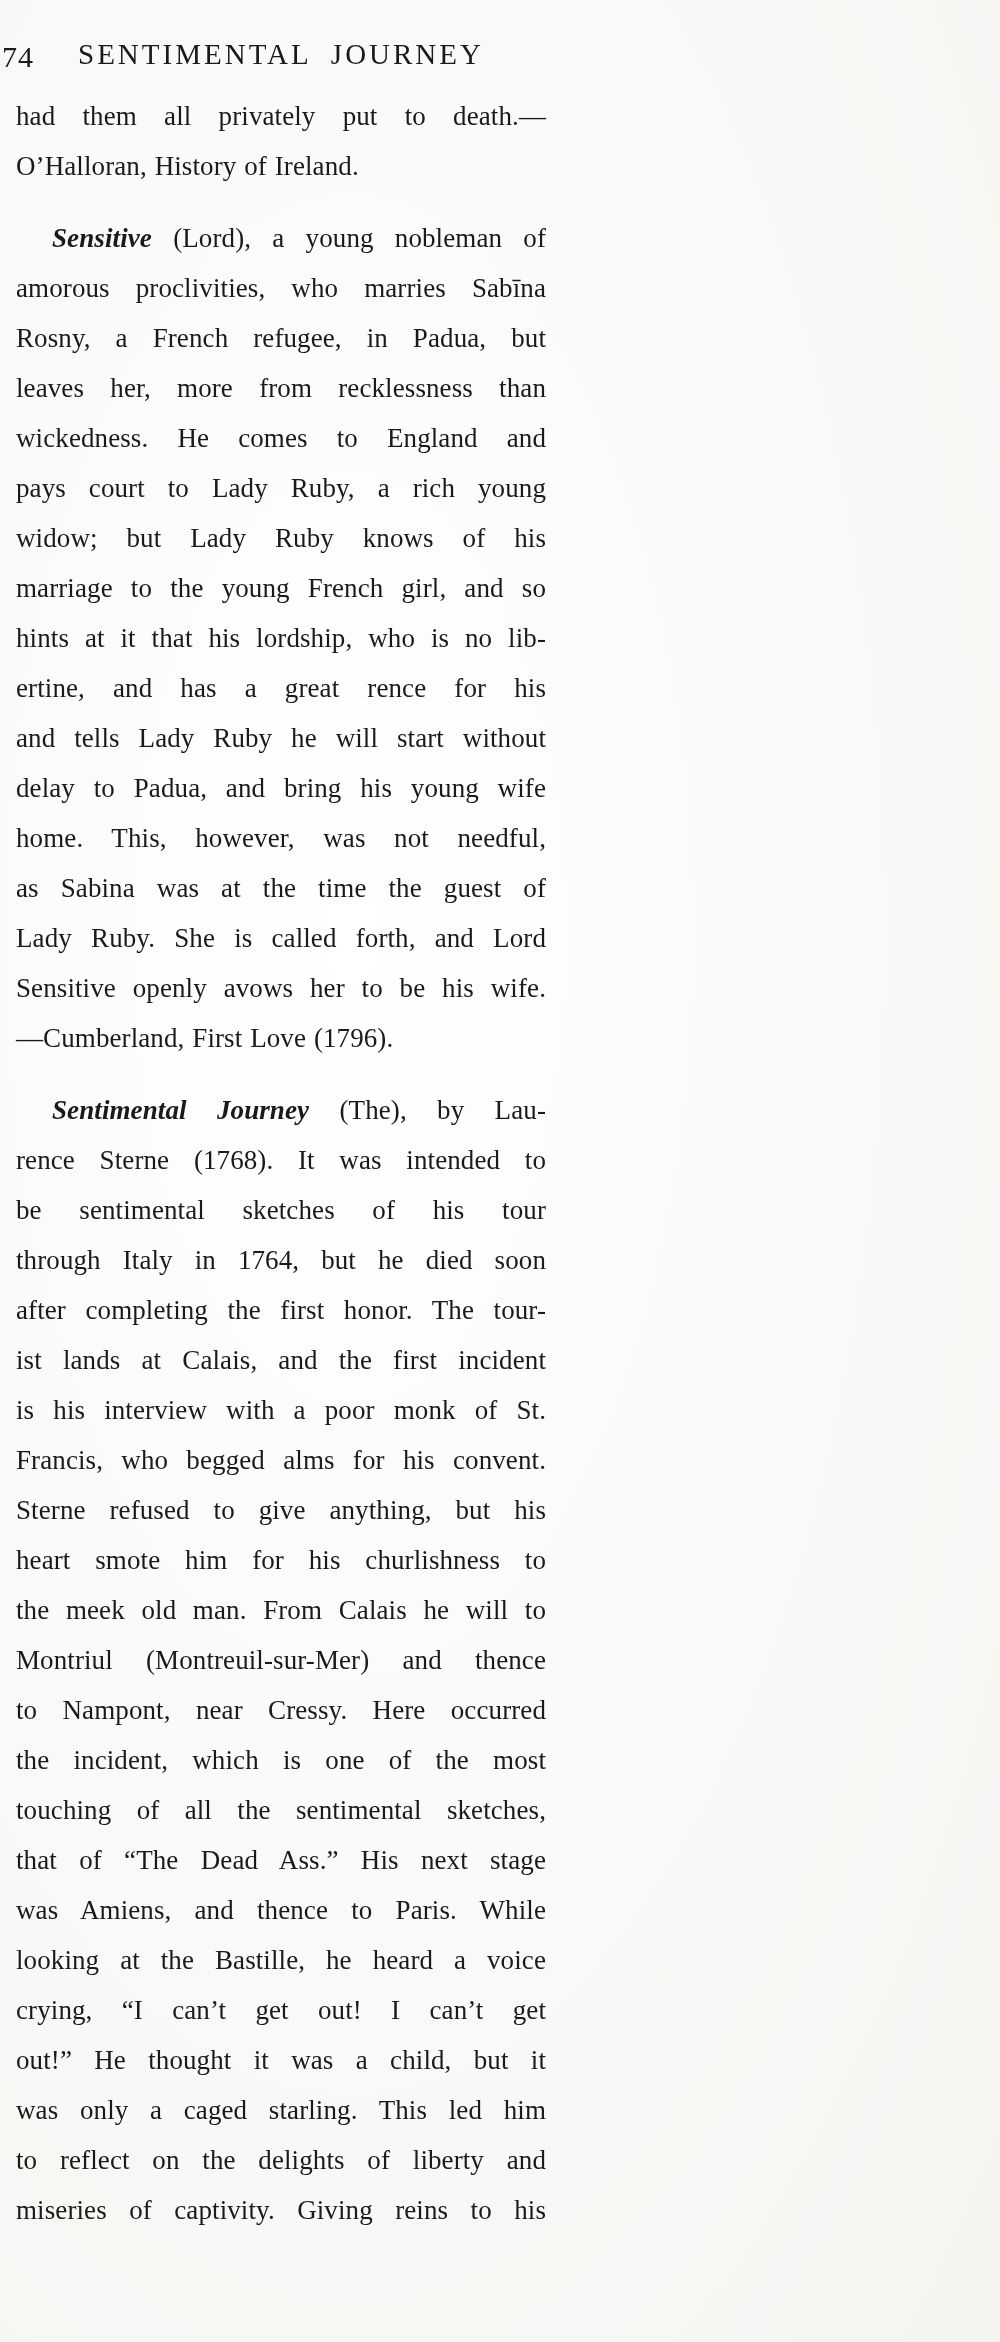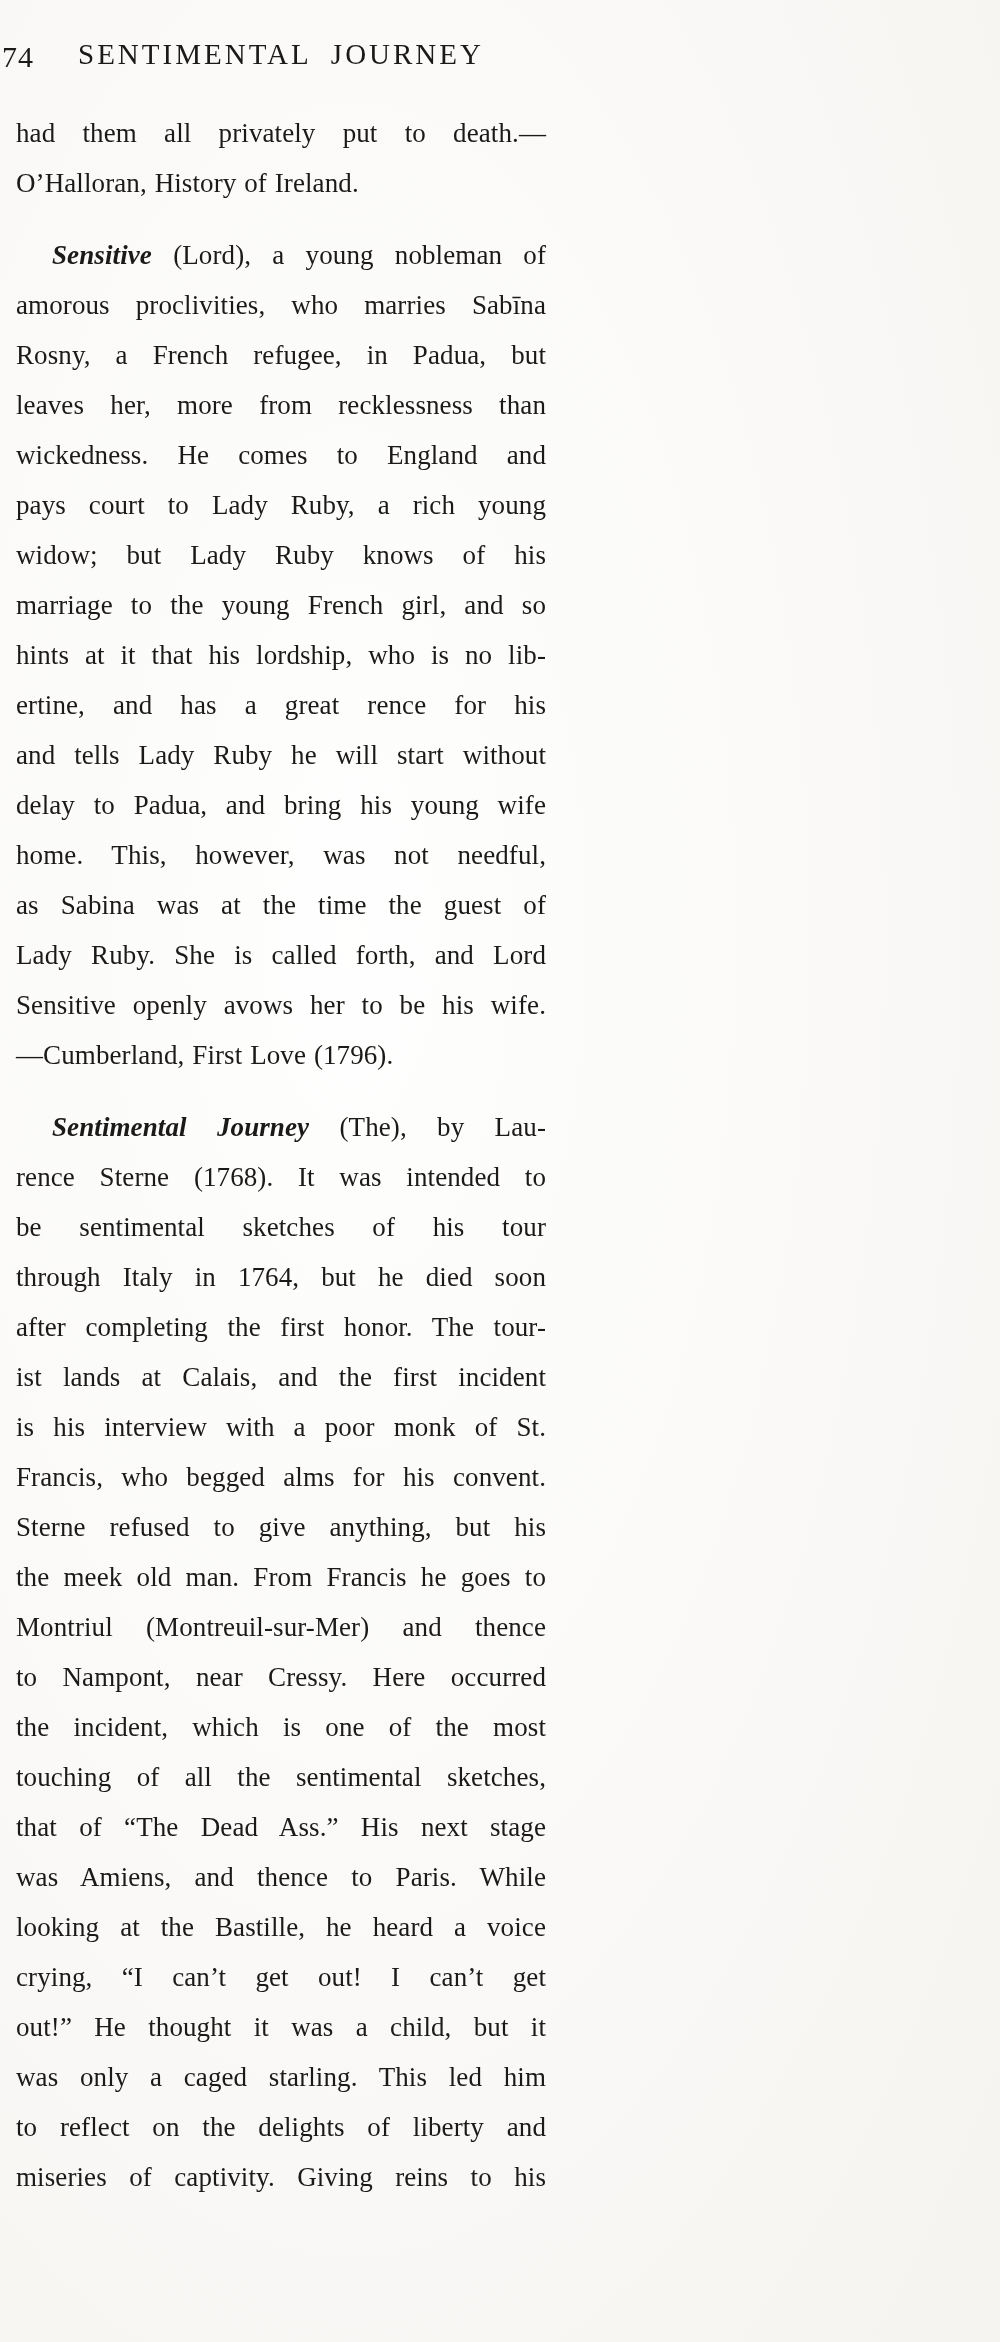--- a/index.html
+++ b/index.html
@@ -35,21 +35,21 @@
     width: 530px;
     text-align: center;
     font-size: 29px;
     letter-spacing: 3px;
     word-spacing: 10px;
     white-space: nowrap;
   }
   .column {
     position: absolute;
     left: 16px;
-    top: 108px;
+    top: 91px;
     width: 530px;
   }
   .paragraph { margin: 0; }
   .paragraph + .paragraph { margin-top: 22px; }
   .line {
     font-size: 27px;
     line-height: 50px;
     height: 50px;
     text-align: justify;
     text-align-last: justify;
@@ -94,21 +94,22 @@
       <div class="paragraph">
         <div class="line indent"><span class="b">Sentimental Journey</span><span> (</span><span class="i">The</span><span>), by Lau-</span></div>
         <div class="line"><span>rence Sterne (1768).  It was intended to</span></div>
         <div class="line"><span>be sentimental sketches of his tour</span></div>
         <div class="line"><span>through Italy in 1764, but he died soon</span></div>
         <div class="line"><span>after completing the first honor.  The tour-</span></div>
         <div class="line"><span>ist lands at Calais, and the first incident</span></div>
         <div class="line"><span>is his interview with a poor monk of St.</span></div>
         <div class="line"><span>Francis, who begged alms for his convent.</span></div>
         <div class="line"><span>Sterne refused to give anything, but his</span></div>
-        <div class="line"><span>the meek old man.  From Francis he goes to</span></div>
+        <div class="line"><span>heart smote him for his churlishness to</span></div>
+        <div class="line"><span>the meek old man.  From Calais he will to</span></div>
         <div class="line"><span>Montriul (Montreuil-sur-Mer) and thence</span></div>
         <div class="line"><span>to Nampont, near Cressy.  Here occurred</span></div>
         <div class="line"><span>the incident, which is one of the most</span></div>
         <div class="line"><span>touching of all the sentimental sketches,</span></div>
         <div class="line"><span>that of “The Dead Ass.”  His next stage</span></div>
         <div class="line"><span>was Amiens, and thence to Paris.  While</span></div>
         <div class="line"><span>looking at the Bastille, he heard a voice</span></div>
         <div class="line"><span>crying, “I can’t get out! I can’t get</span></div>
         <div class="line"><span>out!”  He thought it was a child, but it</span></div>
         <div class="line"><span>was only a caged starling.  This led him</span></div>

